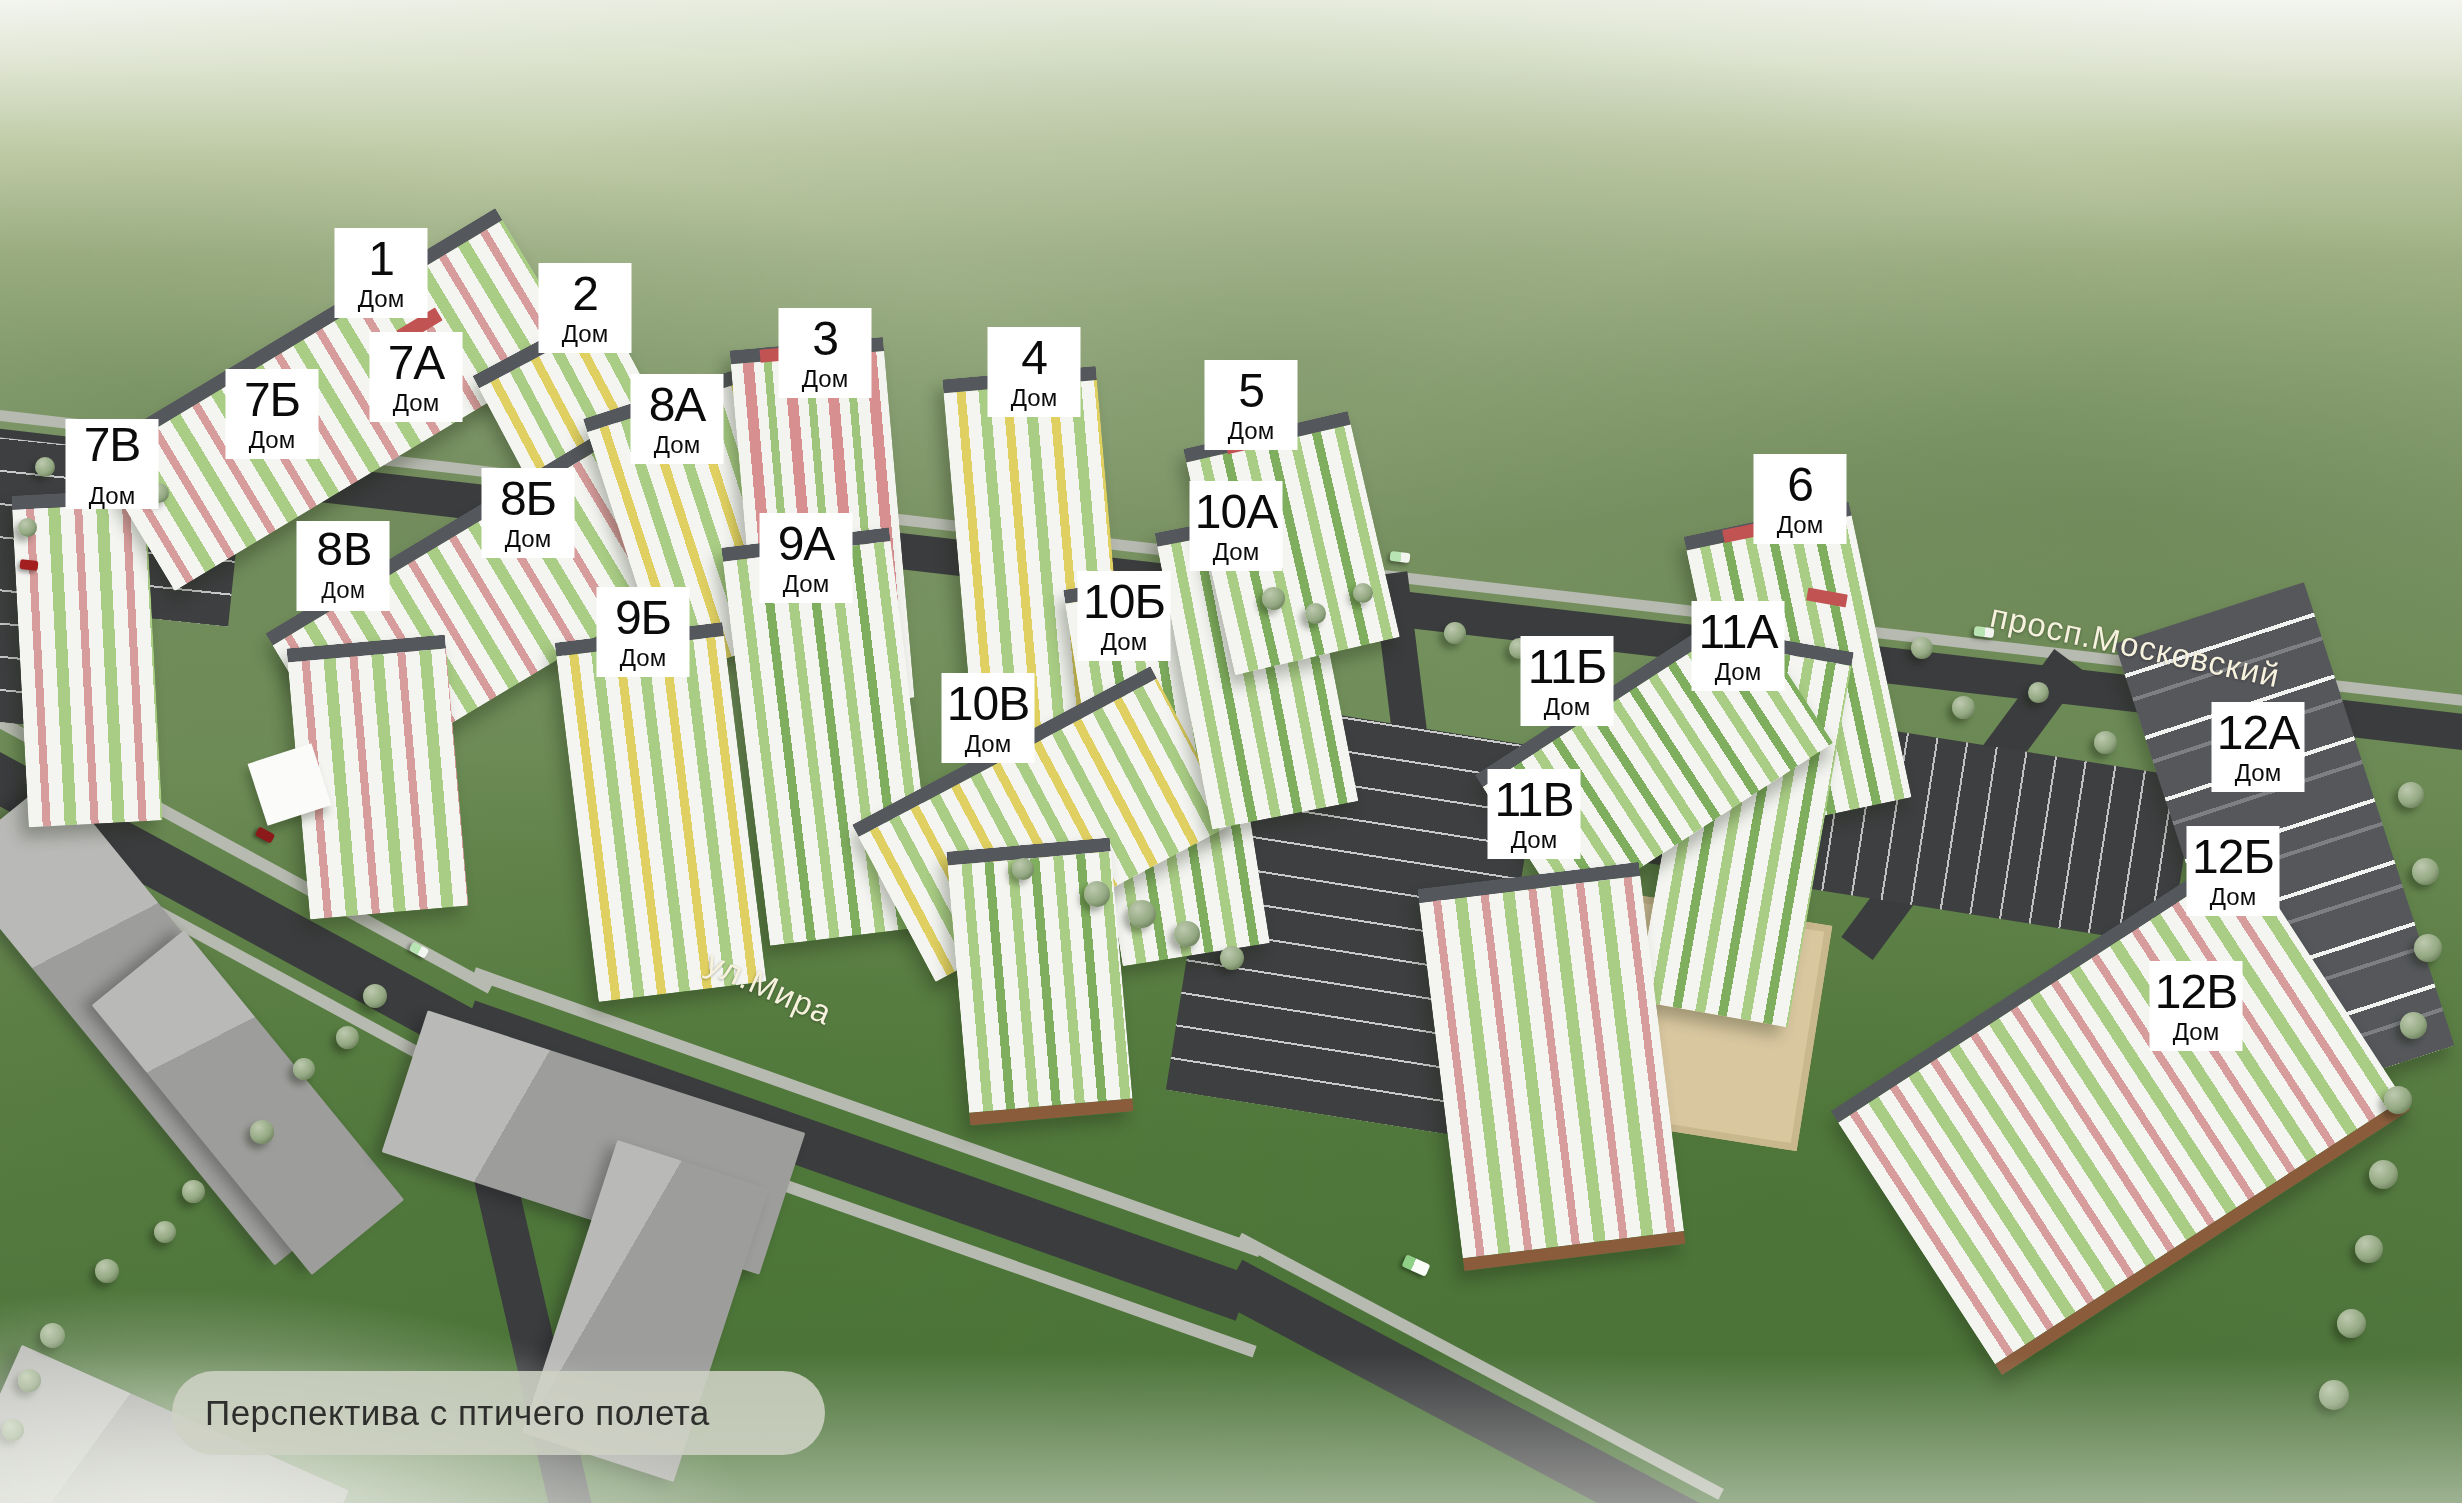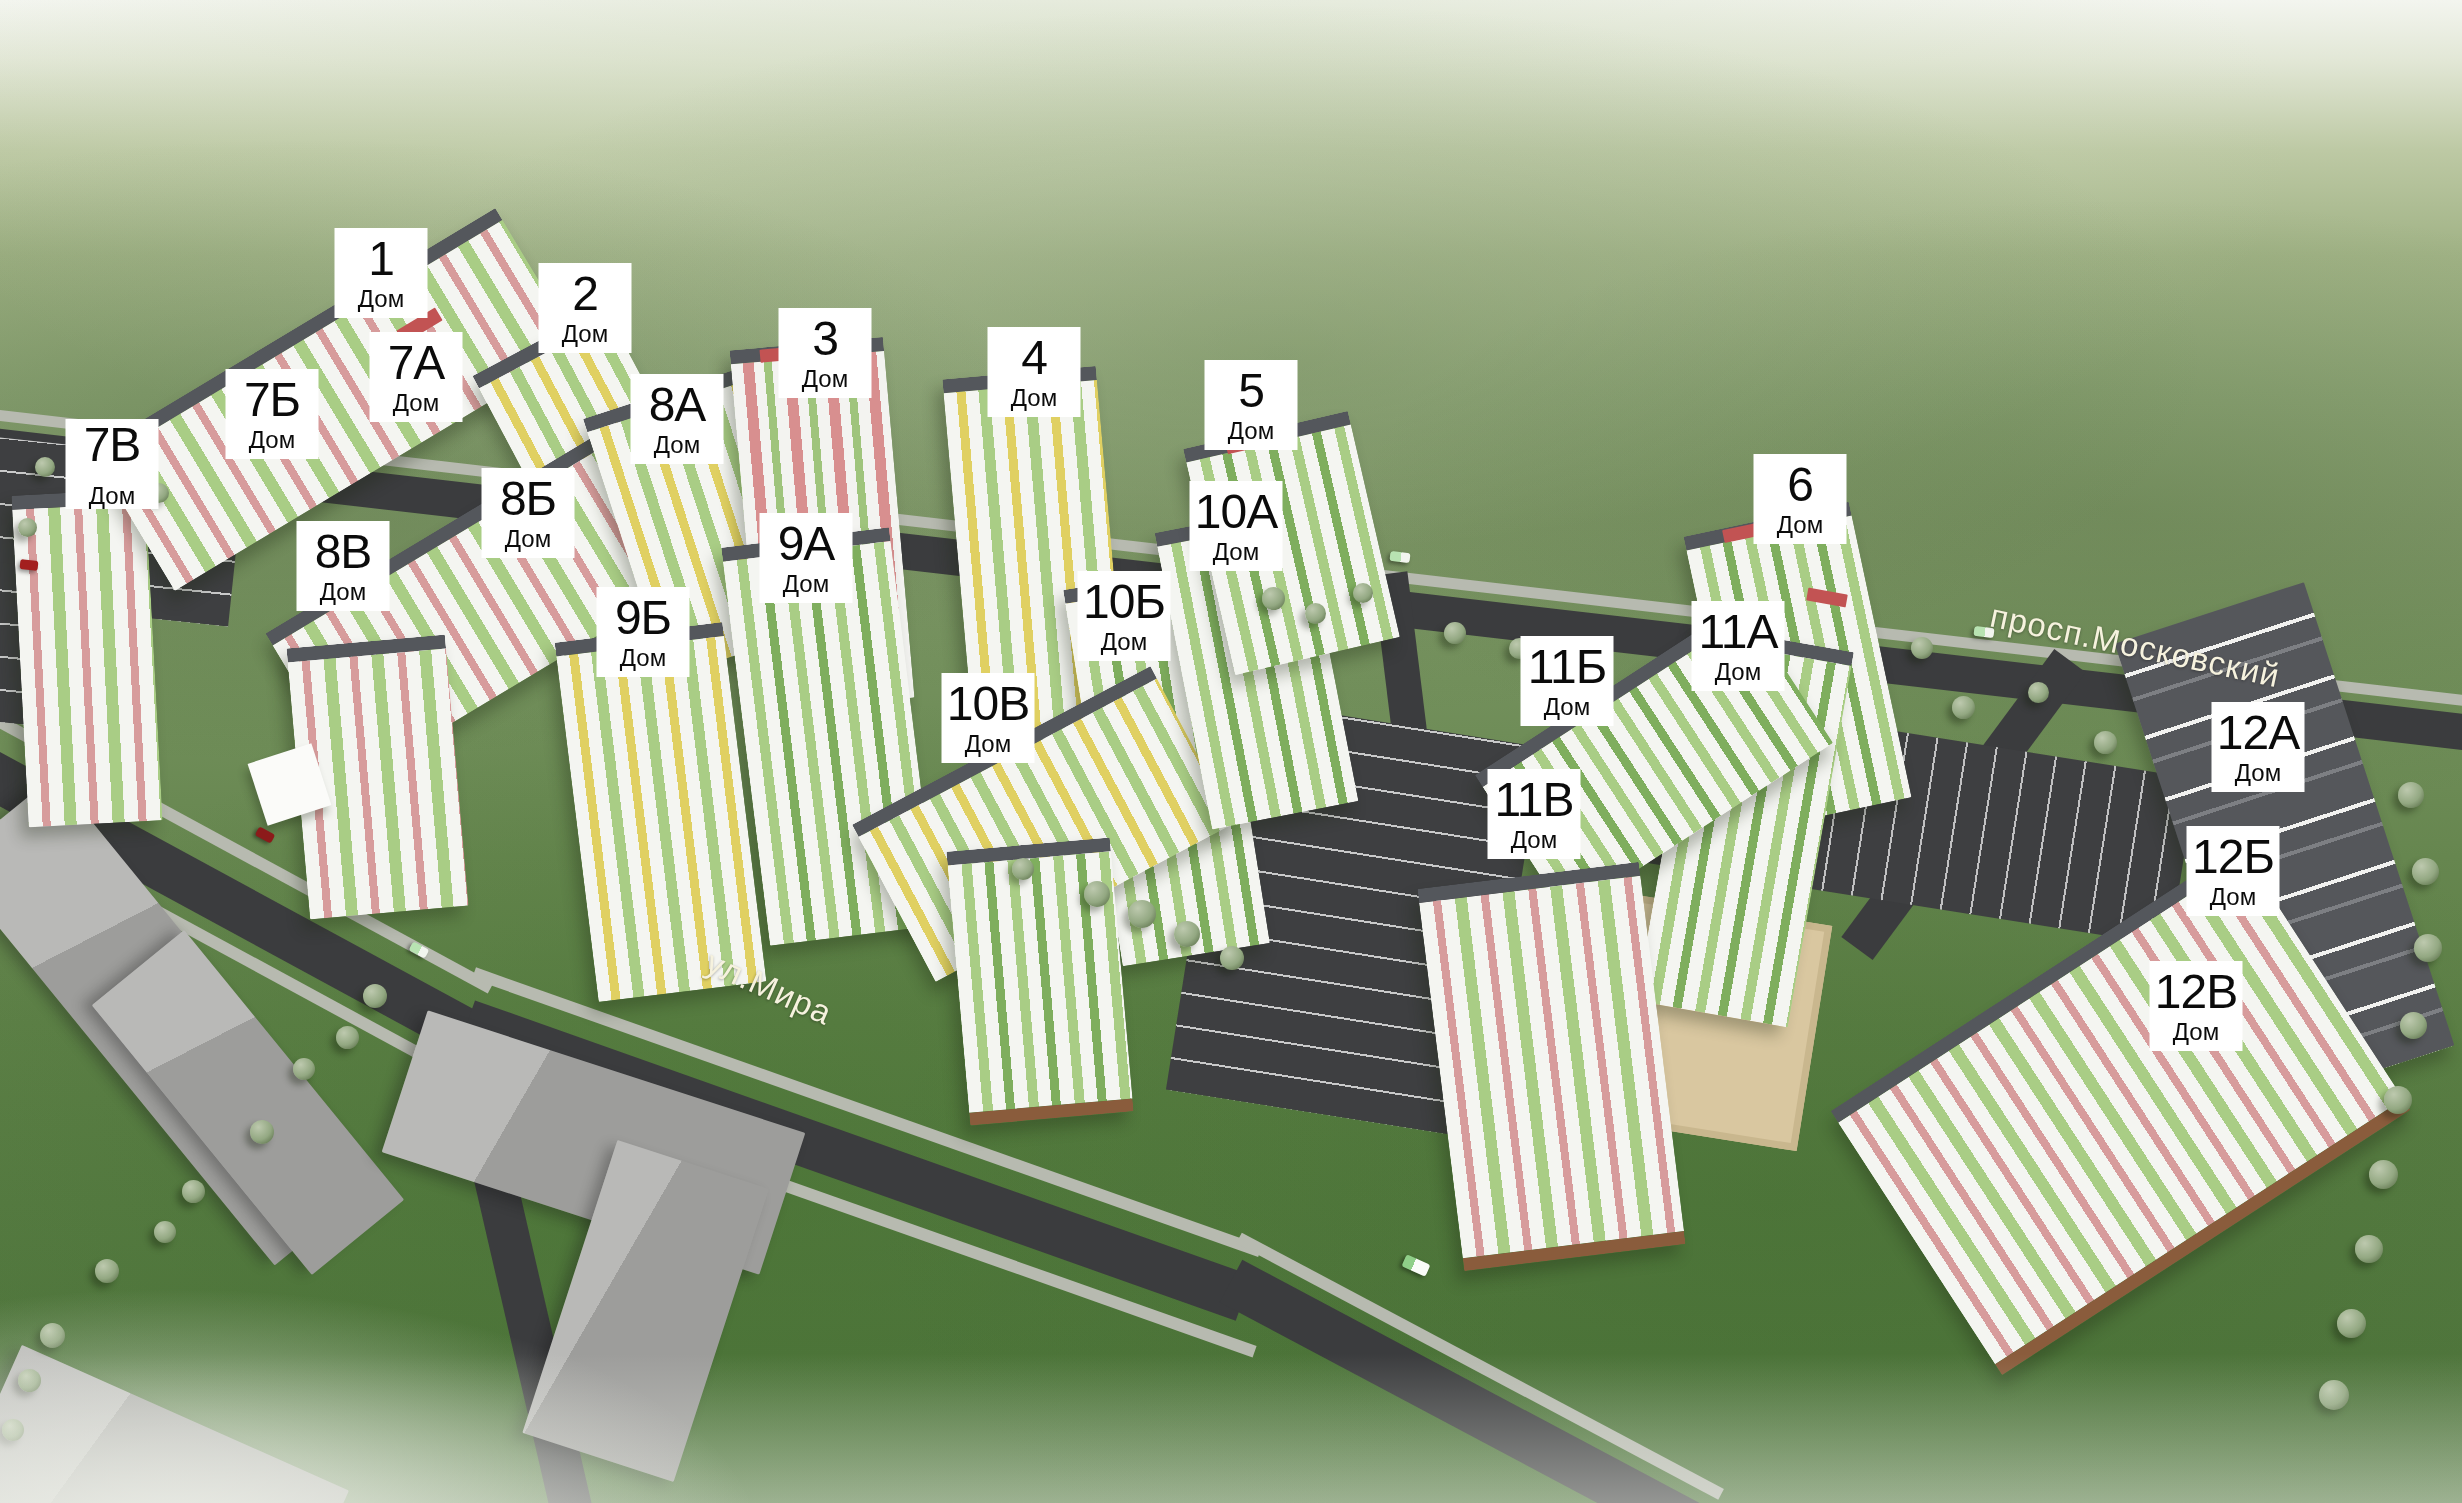--- a/index.html
+++ b/index.html
@@ -212,21 +212,21 @@
         <div class="bl-sub">Дом</div>
       </div>
       <div class="bl" style="left: 677px; top: 419px;">
         <div class="bl-num">8А</div>
         <div class="bl-sub">Дом</div>
       </div>
       <div class="bl" style="left: 528px; top: 513px;">
         <div class="bl-num">8Б</div>
         <div class="bl-sub">Дом</div>
       </div>
-      <div class="bl" style="left: 343px; top: 566px;">
+      <div class="bl" style="left: 343px; top: 566px; font-family: Liberation Mono, monospace;">
         <div class="bl-num">8В</div>
         <div class="bl-sub">Дом</div>
       </div>
       <div class="bl" style="left: 806px; top: 558px;">
         <div class="bl-num">9А</div>
         <div class="bl-sub">Дом</div>
       </div>
       <div class="bl" style="left: 643px; top: 632px;">
         <div class="bl-num">9Б</div>
         <div class="bl-sub">Дом</div>
@@ -262,15 +262,18 @@
       <div class="bl" style="left: 2233px; top: 871px;">
         <div class="bl-num">12Б</div>
         <div class="bl-sub">Дом</div>
       </div>
       <div class="bl" style="left: 2196px; top: 1006px;">
         <div class="bl-num">12В</div>
         <div class="bl-sub">Дом</div>
       </div>
     </div>
 
+  <div class="caption-pill">
+    <span>Перспектива с птичего полета</span>
+  </div>
 
 </div>
 
 
 </body></html>

